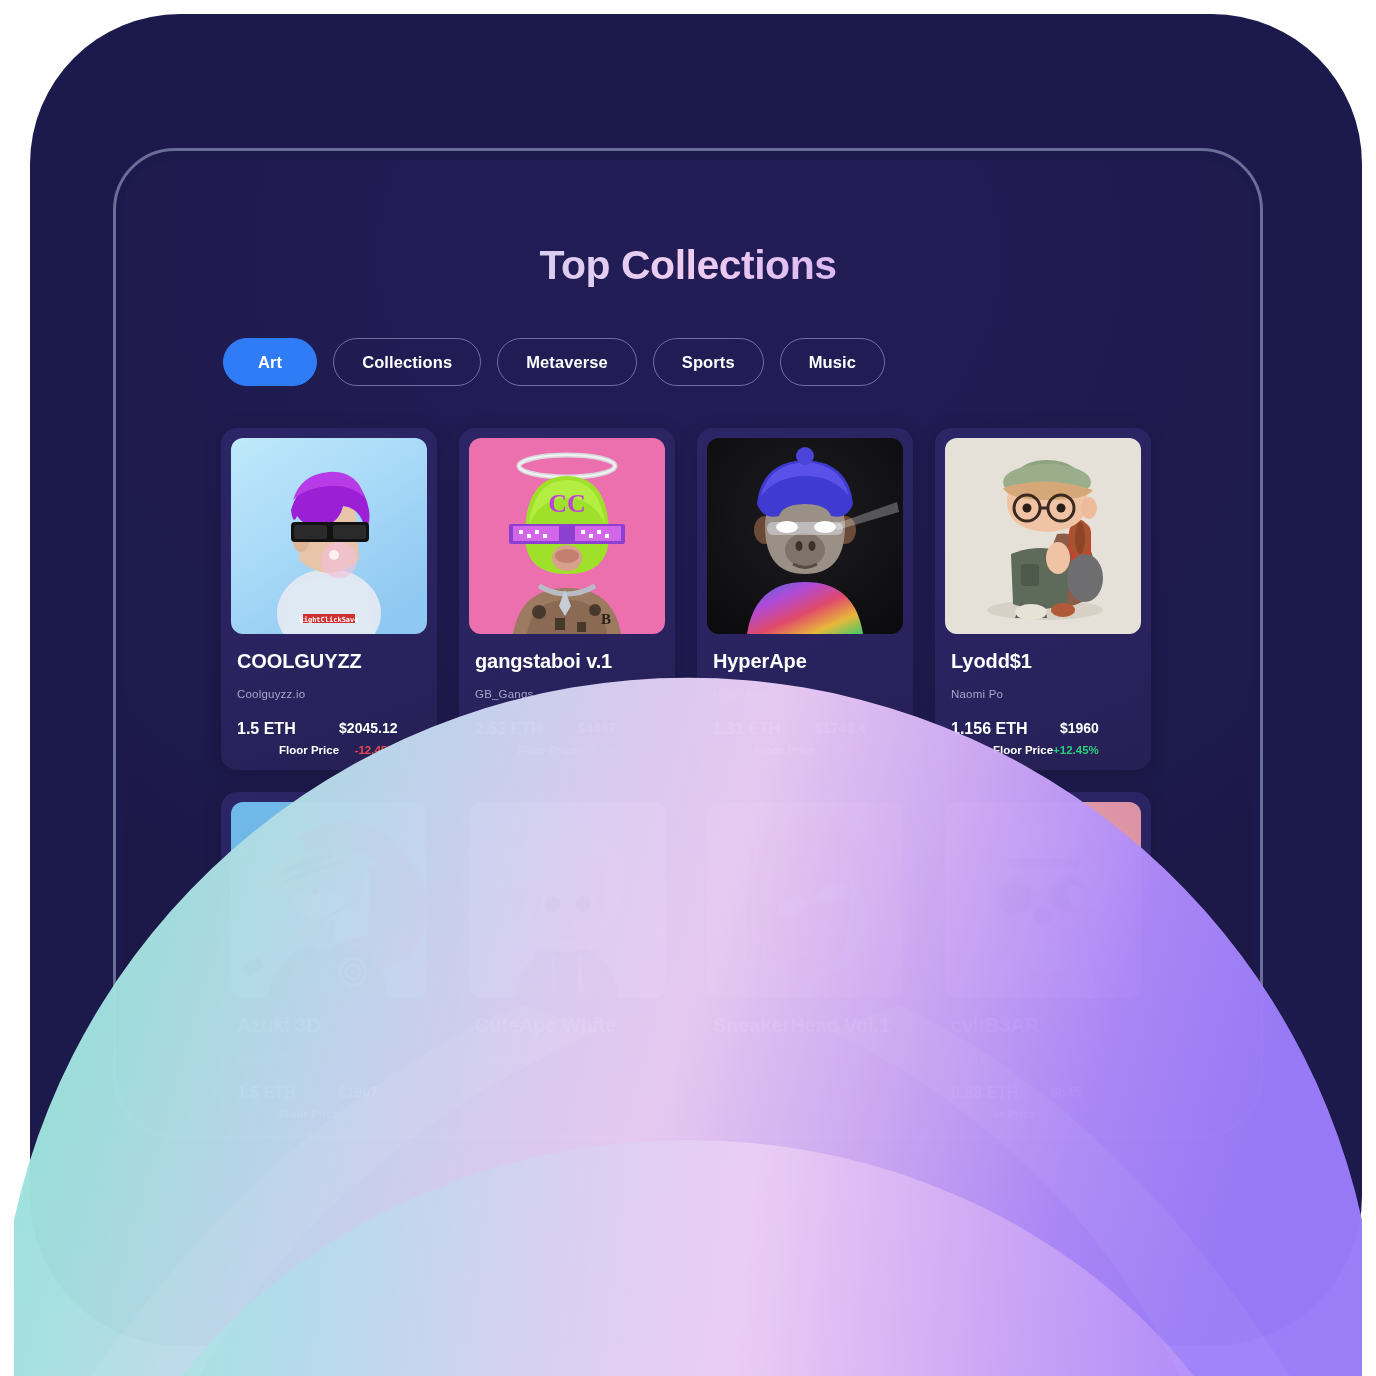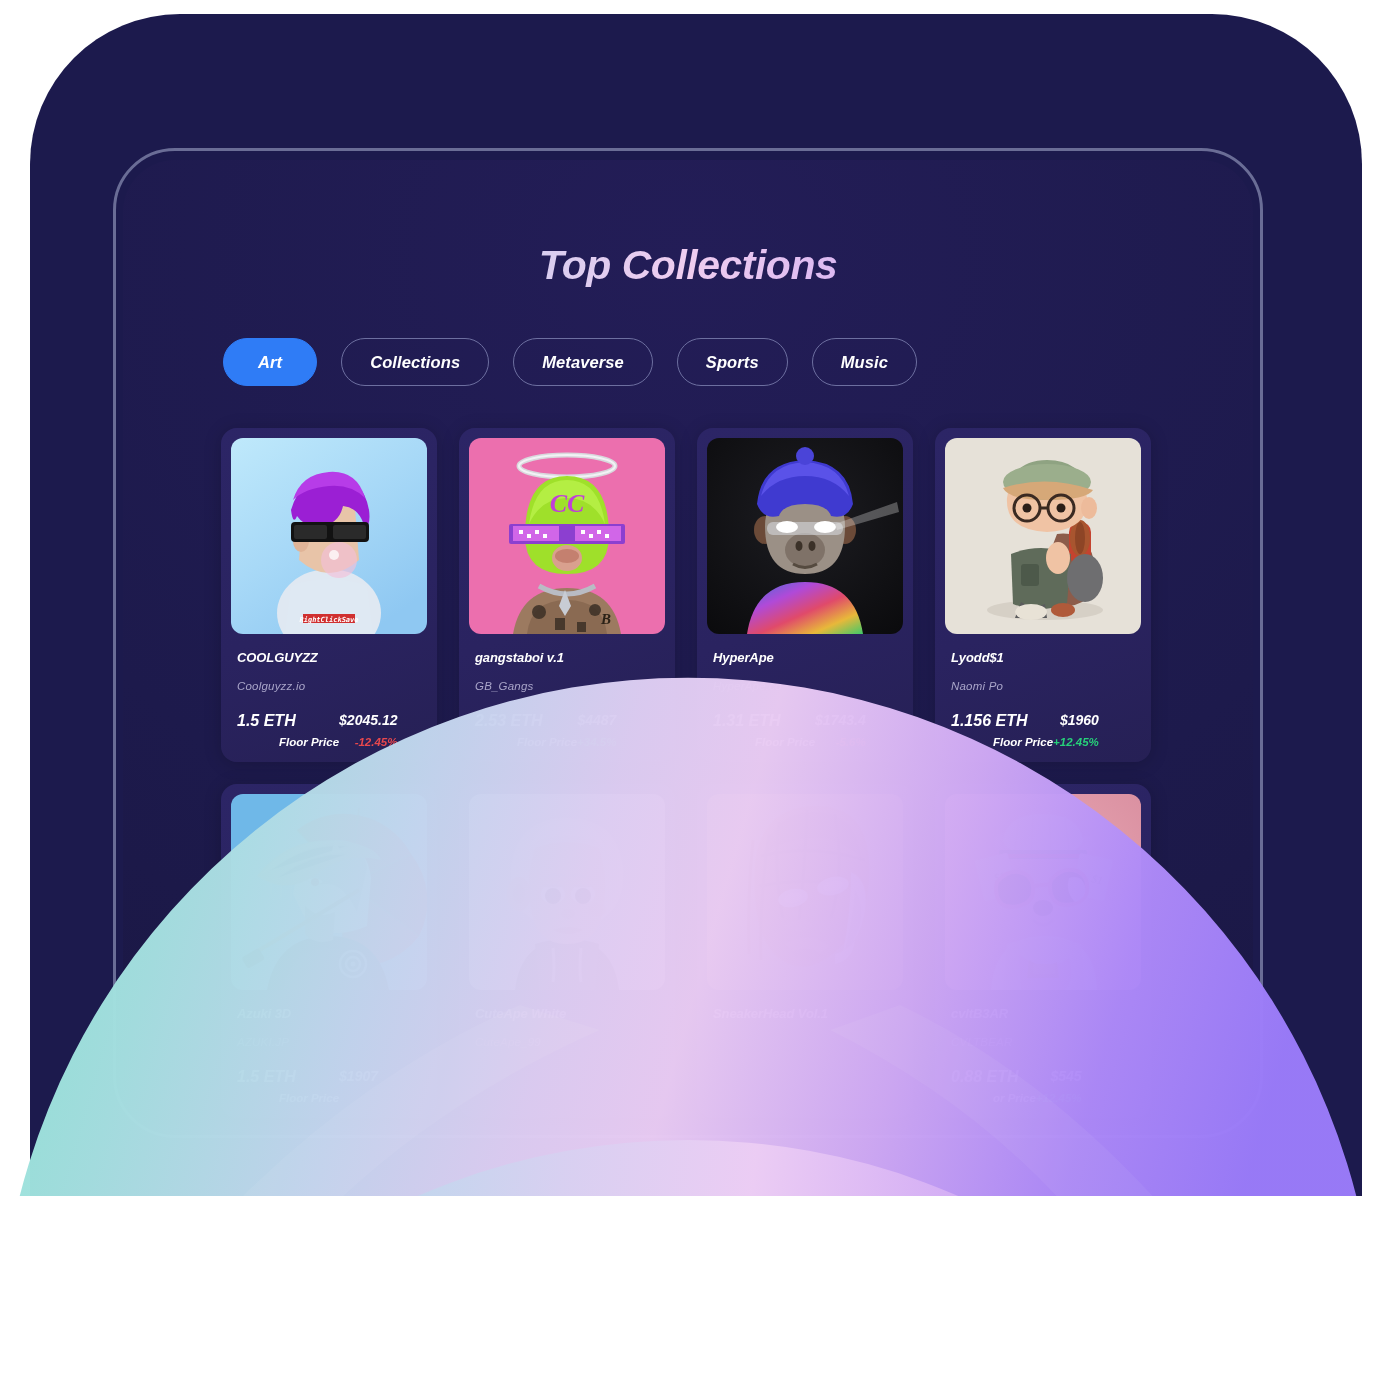--- a/index.html
+++ b/index.html
@@ -5,23 +5,22 @@
   * { box-sizing: border-box; margin: 0; padding: 0; }
   html, body {
     width: 1376px; height: 1376px;
     background: transparent;
     font-family: "Liberation Sans", sans-serif;
     overflow: hidden;
   }
 
   #stage {
     position: relative;
-    width: 1376px; height: 1196px;
+    width: 1376px; height: 1376px;
     overflow: hidden;
-    font-style: italic;
   }
 
   
   .bg-rounded-dark {
     position: absolute;
     left: 30px; top: 14px;
     width: 1332px; height: 1332px;
     border-radius: 150px;
     background: #1c1a4d;
   }
@@ -62,21 +61,21 @@
         #8a79f0 100%);
     -webkit-background-clip: text;
     background-clip: text;
     color: transparent;
     -webkit-text-fill-color: transparent;
   }
 
   
   .tabs {
     display: flex;
-    gap: 24px;
+    gap: 16px;
     margin: 49px 0 0 100px;
   }
   .tab {
     height: 48px;
     padding: 0 28px;
     display: flex;
     align-items: center;
     justify-content: center;
     border-radius: 26px;
     border: 1px solid #6d6fa0;
@@ -115,21 +114,21 @@
     width: 196px; height: 196px;
     border-radius: 12px;
     overflow: hidden;
     position: relative;
   }
   .thumb svg { display: block; width: 196px; height: 196px; }
 
   .card-title {
     margin: 16px 0 12px 6px;
     color: #ffffff;
-    font-size: 13px;
+    font-size: 20px;
     font-weight: 700;
     letter-spacing: -0.1px;
   }
   .card-sub {
     margin: 15px 0 0 6px;
     color: #a9a5c9;
     font-size: 11.5px;
     letter-spacing: 0.2px;
   }
 

